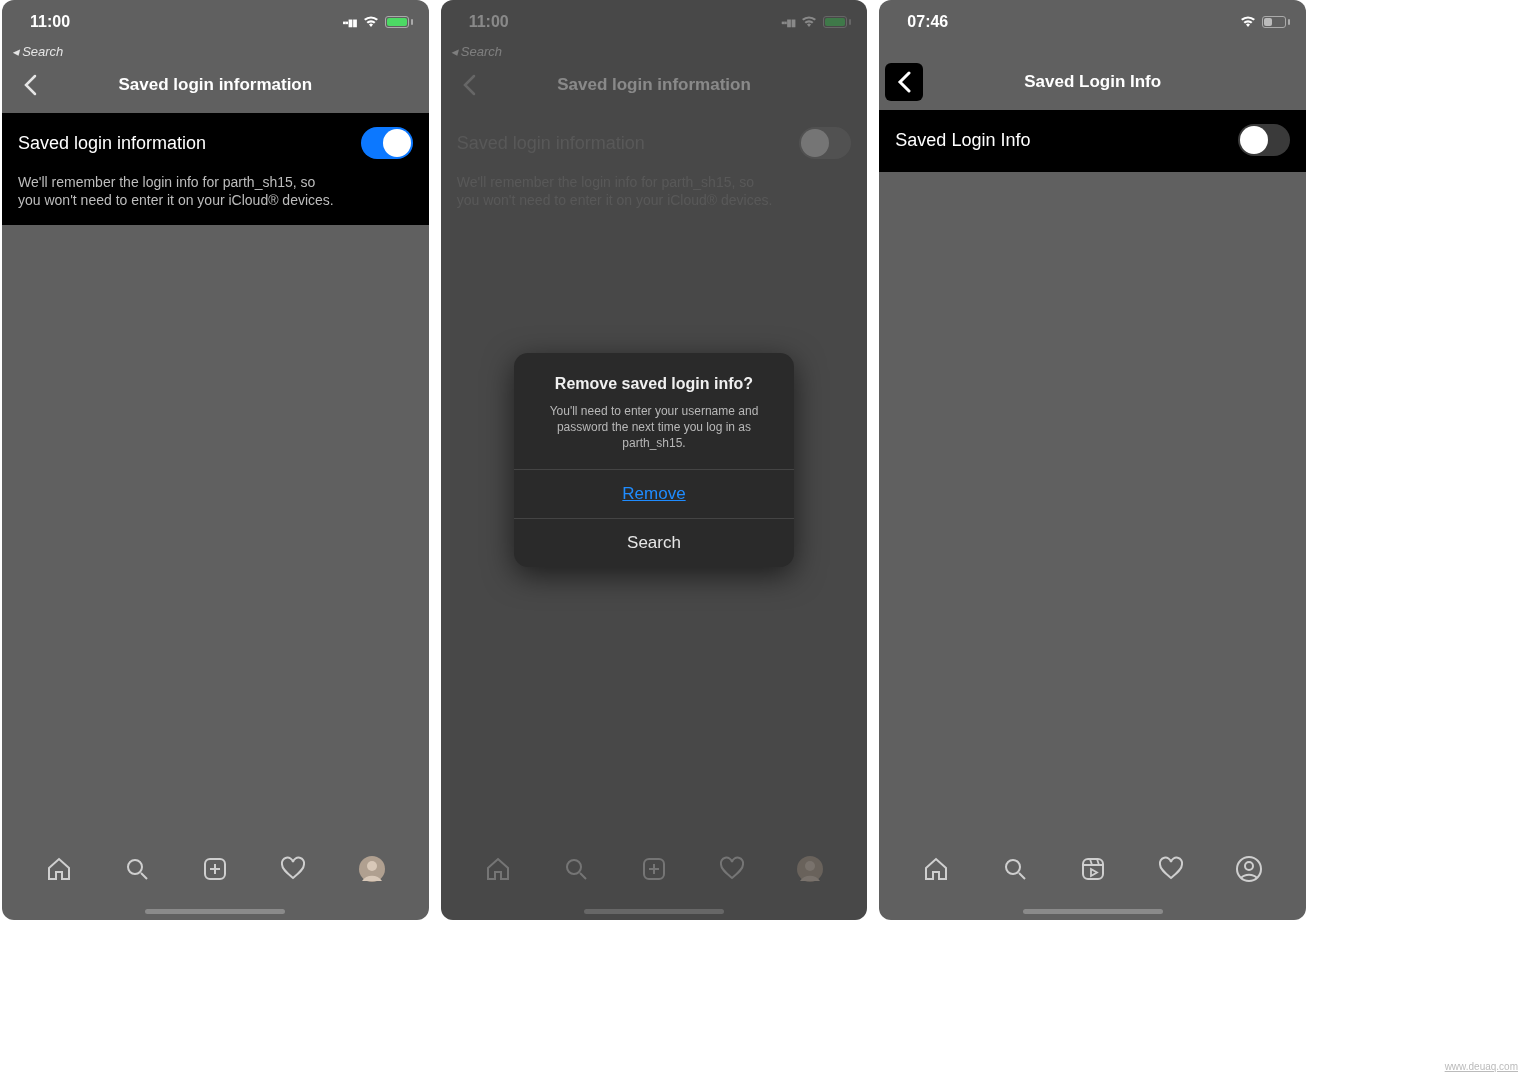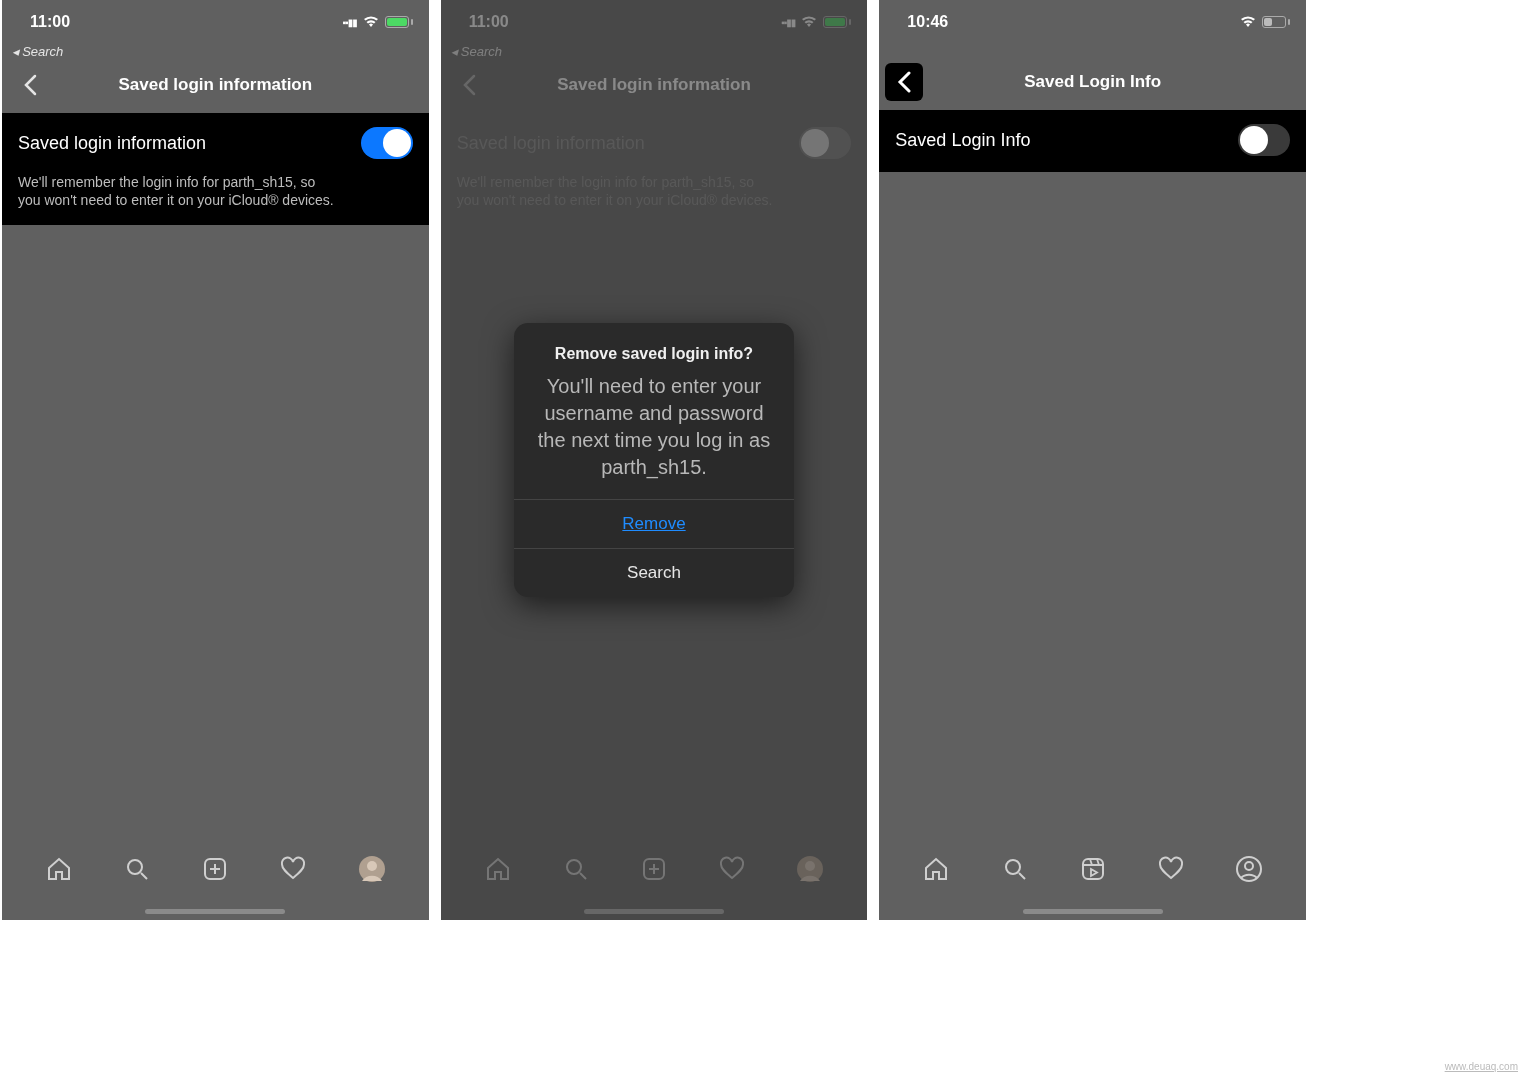--- a/index.html
+++ b/index.html
@@ -13,21 +13,21 @@
   .triptych {
     display: flex;
     width: 1306px;
     height: 920px;
     gap: 12px;
     padding-left: 2px;
   }
   .phone {
     flex: 1;
     background: #606060;
-    border-radius: 0;
+    border-radius: 12px;
     position: relative;
     overflow: hidden;
     display: flex;
     flex-direction: column;
   }
   
   .statusbar {
     height: 44px;
     display: flex;
     justify-content: space-between;
@@ -123,21 +123,21 @@
   .modal {
     width: 280px;
     background:#2a2a2a;
     border-radius: 14px;
     color:#e6e6e6;
     overflow:hidden;
     text-align:center;
     box-shadow: 0 8px 30px rgba(0,0,0,.6);
   }
   .modal .mtitle { font-size:16px; font-weight:600; padding: 22px 22px 10px 22px; color:#f0f0f0;}
-  .modal .mbody  { font-size:20px; padding: 0 22px 18px 22px; color:#b8b8b8; line-height:1.35;}
+  .modal .mbody  { font-size:12px; padding: 0 22px 18px 22px; color:#b8b8b8; line-height:1.35;}
   .modal .mbtn {
     border-top:1px solid #444;
     padding: 14px 0;
     font-size:17px;
     cursor:pointer;
   }
   .modal .mbtn.primary { color:#1f8cff;text-decoration:underline; }
   .modal .mbtn.secondary { color:#e6e6e6; }
   
   .phone.dimmed::before{
@@ -323,21 +323,21 @@
         <div class="mtitle">Remove saved login info?</div>
         <div class="mbody">You'll need to enter your username and password the next time you log in as parth_sh15.</div>
         <div class="mbtn primary">Remove</div>
         <div class="mbtn secondary">Search</div>
       </div>
     </div>
   </div>
 
   <div class="phone">
     <div class="statusbar">
-      <span>10:46</span>
+      <span>07:46</span>
       <span class="right">
         <span>
           <svg width="16" height="12" viewBox="0 0 16 12">
               <path d="M8 11 L6 8.5 A3 3 0 0 1 10 8.5 Z M3.5 6 A7 7 0 0 1 12.5 6 L11 7.5 A5 5 0 0 0 5 7.5 Z M1 3 A11 11 0 0 1 15 3 L13.5 4.5 A9 9 0 0 0 2.5 4.5 Z" fill="#fff"></path>
             </svg>
         </span>
         <span class="batt low">
           <span class="body">
               <span class="fill"></span>
             </span>

